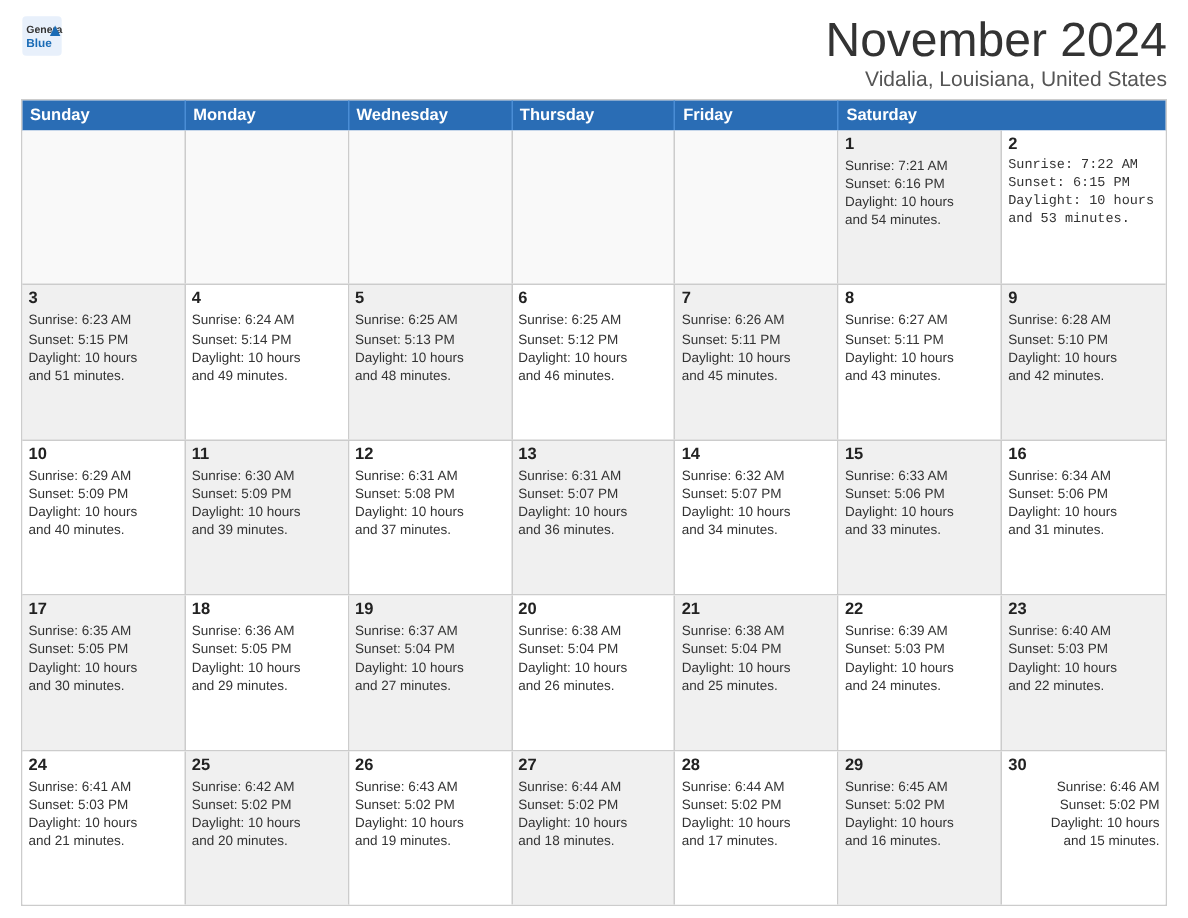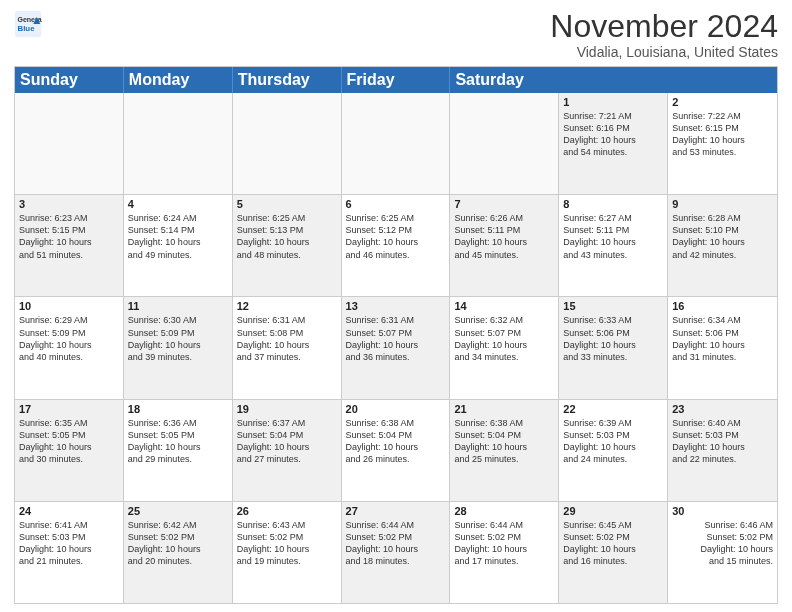--- a/index.html
+++ b/index.html
@@ -53,21 +53,21 @@
       flex-direction: column;
       border: 1px solid #ccc;
     }
     .cal-header-row {
       display: grid;
       grid-template-columns: repeat(7, 1fr);
       background: #2a6db5;
     }
     .cal-header-cell {
       color: #fff;
-      font-size: 16px;
+      font-size: 11px;
       font-weight: bold;
       padding: 4px 5px;
       text-align: left;
       border-right: 1px solid #4a8dd5;
     }
     .cal-header-cell:last-child { border-right: none; }
     .cal-body {
       flex: 1;
       display: flex;
       flex-direction: column;
@@ -117,41 +117,42 @@
     </div>
     <div class="title-area">
       <div class="main-title">November 2024</div>
       <div class="subtitle">Vidalia, Louisiana, United States</div>
     </div>
   </div>
   <div class="calendar">
     <div class="cal-header-row" id="cal-header">
         <div class="cal-header-cell">Sunday</div>
         <div class="cal-header-cell">Monday</div>
+        <div class="cal-header-cell">Wednesday</div>
         <div class="cal-header-cell">Thursday</div>
         <div class="cal-header-cell">Friday</div>
         <div class="cal-header-cell">Saturday</div>
       </div>
     <div class="cal-body" id="cal-body">
         <div class="cal-row">
           <div class="cal-cell empty"></div>
           <div class="cal-cell empty"></div>
           <div class="cal-cell empty"></div>
           <div class="cal-cell empty"></div>
           <div class="cal-cell empty"></div>
           <div class="cal-cell shaded">
             <div class="day-num">1</div>
             <div class="cell-text" style="white-space: pre-line;">Sunrise: 7:21 AM
 Sunset: 6:16 PM
 Daylight: 10 hours
 and 54 minutes.</div>
           </div>
           <div class="cal-cell">
             <div class="day-num">2</div>
-            <div class="cell-text" style="white-space: pre-line;">Sunrise: 7:22 AM
+            <div class="cell-text" style="white-space: pre-line; font-family: Liberation Mono, monospace;">Sunrise: 7:22 AM
 Sunset: 6:15 PM
 Daylight: 10 hours
 and 53 minutes.</div>
           </div>
         </div>
         <div class="cal-row">
           <div class="cal-cell shaded">
             <div class="day-num">3</div>
             <div class="cell-text" style="white-space: pre-line;">Sunrise: 6:23 AM
 Sunset: 5:15 PM

